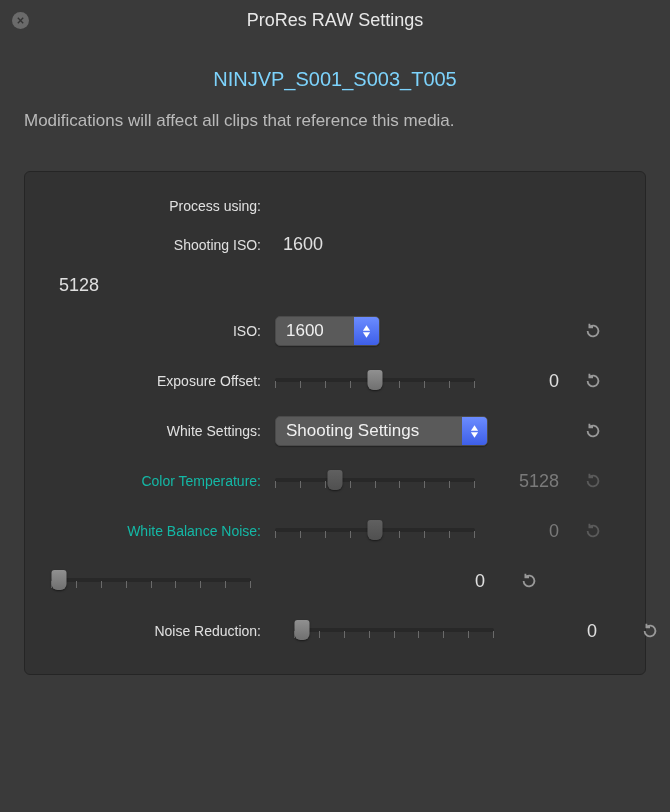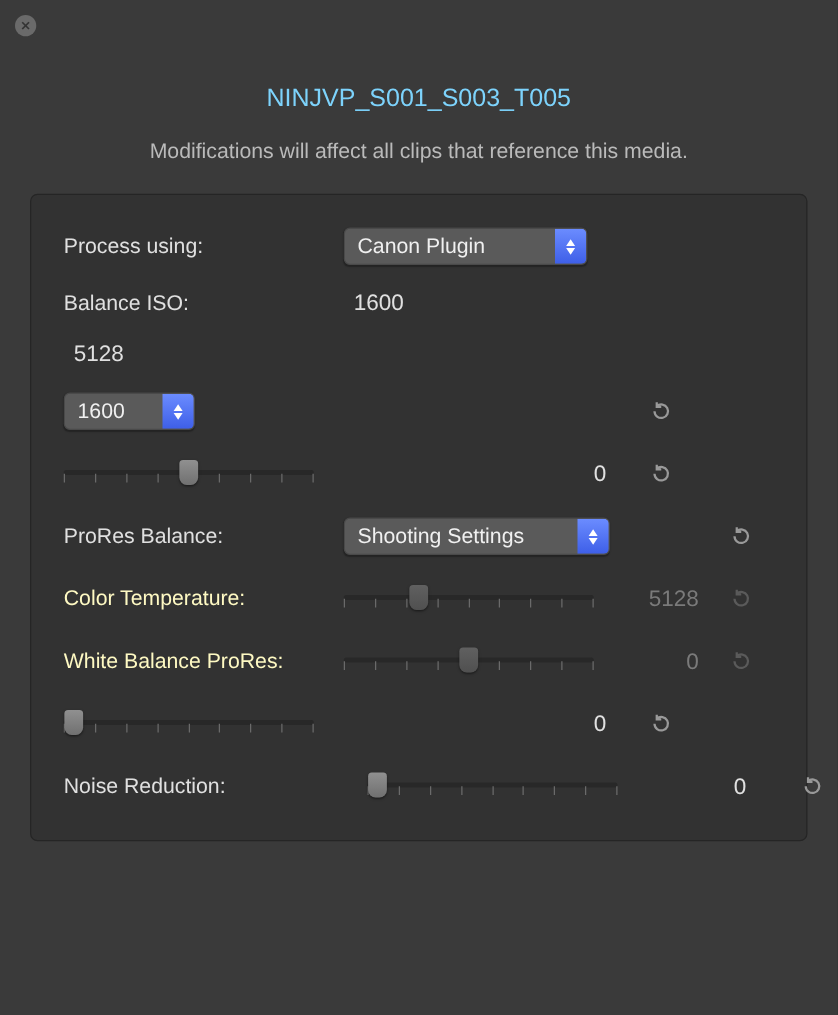--- a/index.html
+++ b/index.html
@@ -51,48 +51,48 @@
     }
     .clip-name {
       text-align: center;
       font-size: 20px;
       color: #7dd3fc;
       font-weight: 500;
       margin-bottom: 20px;
       margin-top: 8px;
     }
     .warning {
-      text-align: center;
       font-size: 17px;
       color: #bababa;
-      margin-bottom: 24px;
+      margin-bottom: 40px;
     }
     .panel {
       background: #323232;
       border: 1px solid #252525;
       border-radius: 6px;
       padding: 26px 26px 28px 26px;
     }
     .row {
       display: grid;
       grid-template-columns: 210px 210px 60px 40px;
       align-items: center;
       gap: 14px;
       margin-bottom: 20px;
     }
     .row:last-child {
       margin-bottom: 0;
       gap: 33px;
     }
     .label-cell {
-      font-size: 17px;
+      text-align: right;
+      font-size: 14px;
       color: #e0e0e0;
     }
     .label-cell.disabled {
-      color: #fef9c3;
+      color: #14b8a6;
     }
     .value-cell {
       font-size: 18px;
       color: #e0e0e0;
       padding-left: 8px;
     }
     .num-cell {
       text-align: right;
       font-size: 18px;
       color: #e0e0e0;
@@ -208,61 +208,50 @@
 </head>
 <body>
 
 <div class="titlebar">
   <div class="close-btn">
     <svg viewBox="0 0 10 10">
         <line x1="2" y1="2" x2="8" y2="8" stroke="#333" stroke-width="1.5"></line>
         <line x1="8" y1="2" x2="2" y2="8" stroke="#333" stroke-width="1.5"></line>
       </svg>
   </div>
+  <div class="window-title">ProRes RAW Settings</div>
 </div>
 
 <div class="content">
   <div class="clip-name">NINJVP_S001_S003_T005</div>
   <div class="warning">Modifications will affect all clips that reference this media.</div>
 
   <div class="panel">
 
     <div class="row">
       <div class="label-cell">Process using:</div>
-      <div>
-        <div class="dropdown wide">
-          <span class="dropdown-text">Canon Plugin</span>
-          <span class="dropdown-cap">
-            <svg viewBox="0 0 10 6">
-                <polygon points="5,0 9,6 1,6" fill="#fff"></polygon>
-              </svg>
-            <svg viewBox="0 0 10 6">
-                <polygon points="5,6 9,0 1,0" fill="#fff"></polygon>
-              </svg>
-          </span>
-        </div>
-      </div>
-      <div></div>
-      <div></div>
-    </div>
-
-    <div class="row">
-      <div class="label-cell">Balance ISO:</div>
+      <div></div>
+      <div></div>
+    </div>
+
+    <div class="row">
+      <div class="label-cell">Shooting ISO:</div>
       <div class="value-cell">1600</div>
       <div></div>
       <div></div>
     </div>
 
     <div class="row">
       <div class="value-cell">5128</div>
       <div></div>
       <div></div>
     </div>
 
     <div class="row">
+      <div class="label-cell">ISO:</div>
       <div>
         <div class="dropdown small">
           <span class="dropdown-text">1600</span>
           <span class="dropdown-cap">
             <svg viewBox="0 0 10 6">
                 <polygon points="5,0 9,6 1,6" fill="#fff"></polygon>
               </svg>
             <svg viewBox="0 0 10 6">
                 <polygon points="5,6 9,0 1,0" fill="#fff"></polygon>
               </svg>
@@ -273,20 +262,21 @@
       <div class="reset-cell">
         <div class="reset-btn">
           <svg viewBox="0 0 20 20">
               <path d="M4 10a6 6 0 1 0 2-4.5M6 2v4h4"></path>
             </svg>
         </div>
       </div>
     </div>
 
     <div class="row">
+      <div class="label-cell">Exposure Offset:</div>
       <div>
         <div class="slider">
           <div class="slider-track"></div>
           <div class="slider-ticks">
             <div class="slider-tick"></div>
               <div class="slider-tick"></div>
               <div class="slider-tick"></div>
               <div class="slider-tick"></div>
               <div class="slider-tick"></div>
               <div class="slider-tick"></div>
@@ -301,21 +291,21 @@
       <div class="reset-cell">
         <div class="reset-btn">
           <svg viewBox="0 0 20 20">
               <path d="M4 10a6 6 0 1 0 2-4.5M6 2v4h4"></path>
             </svg>
         </div>
       </div>
     </div>
 
     <div class="row">
-      <div class="label-cell">ProRes Balance:</div>
+      <div class="label-cell">White Settings:</div>
       <div>
         <div class="dropdown mid">
           <span class="dropdown-text">Shooting Settings</span>
           <span class="dropdown-cap">
             <svg viewBox="0 0 10 6">
                 <polygon points="5,0 9,6 1,6" fill="#fff"></polygon>
               </svg>
             <svg viewBox="0 0 10 6">
                 <polygon points="5,6 9,0 1,0" fill="#fff"></polygon>
               </svg>
@@ -355,21 +345,21 @@
       <div class="reset-cell">
         <div class="reset-btn disabled">
           <svg viewBox="0 0 20 20">
               <path d="M4 10a6 6 0 1 0 2-4.5M6 2v4h4"></path>
             </svg>
         </div>
       </div>
     </div>
 
     <div class="row">
-      <div class="label-cell disabled">White Balance ProRes:</div>
+      <div class="label-cell disabled">White Balance Noise:</div>
       <div>
         <div class="slider">
           <div class="slider-track"></div>
           <div class="slider-ticks">
             <div class="slider-tick"></div>
               <div class="slider-tick"></div>
               <div class="slider-tick"></div>
               <div class="slider-tick"></div>
               <div class="slider-tick"></div>
               <div class="slider-tick"></div>

